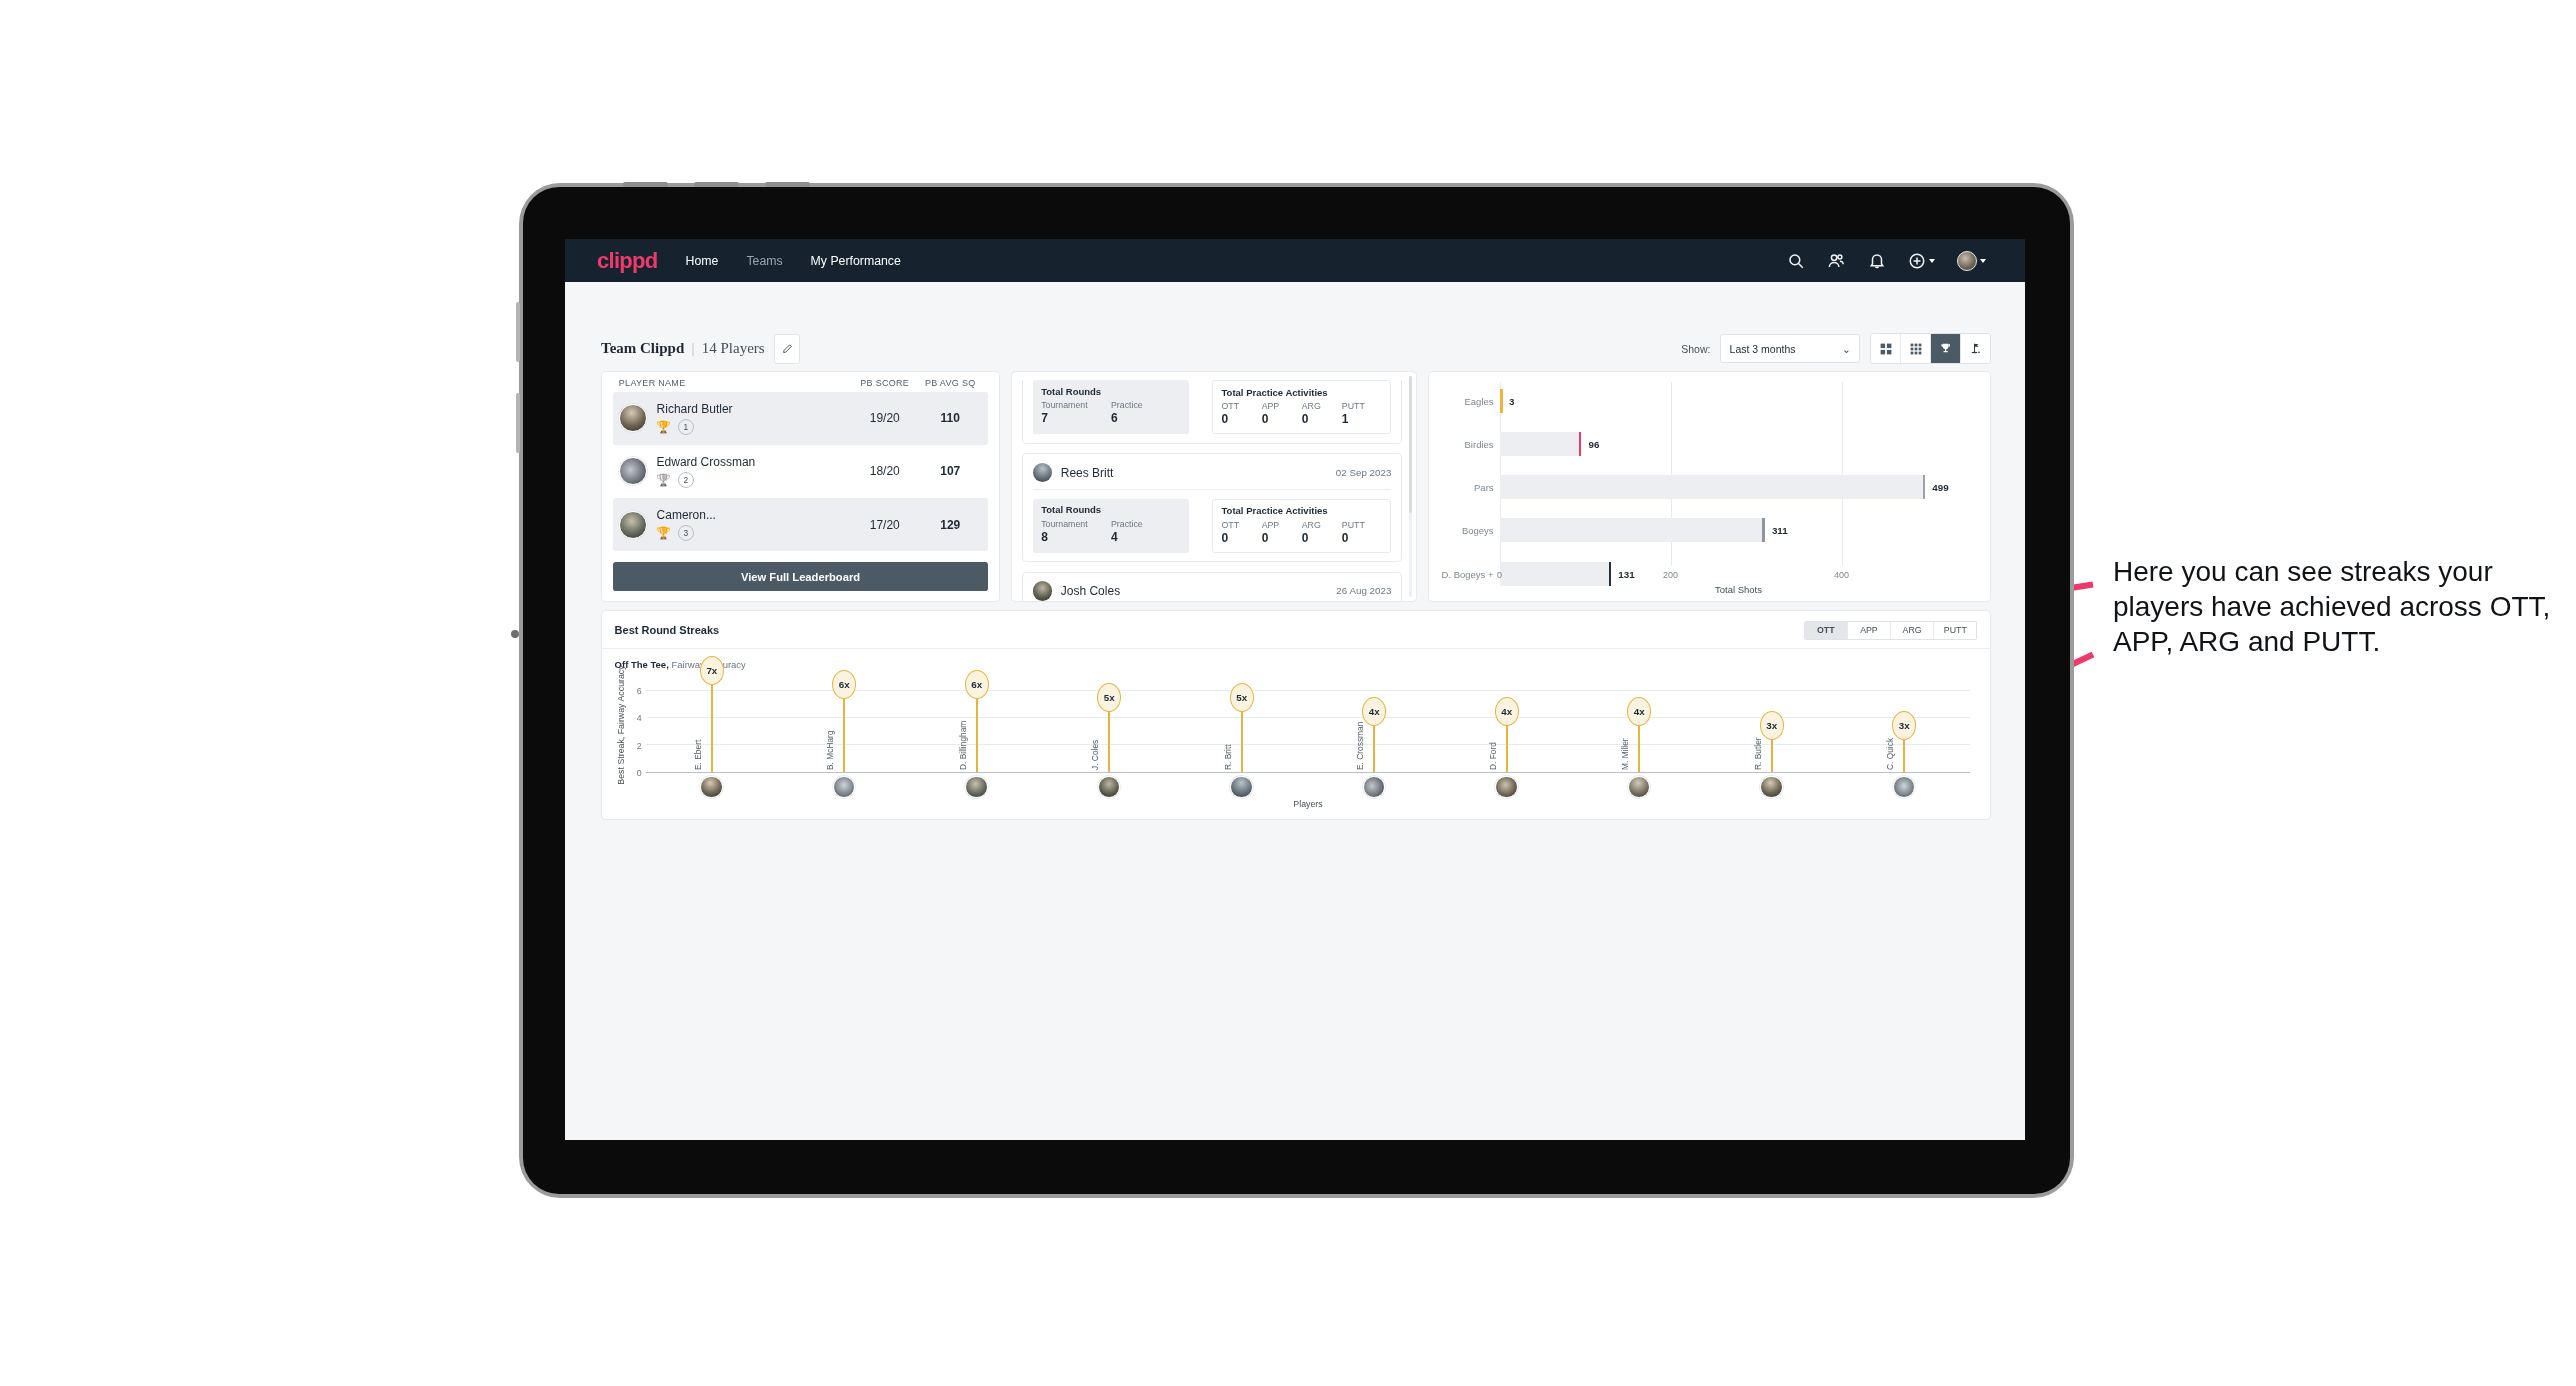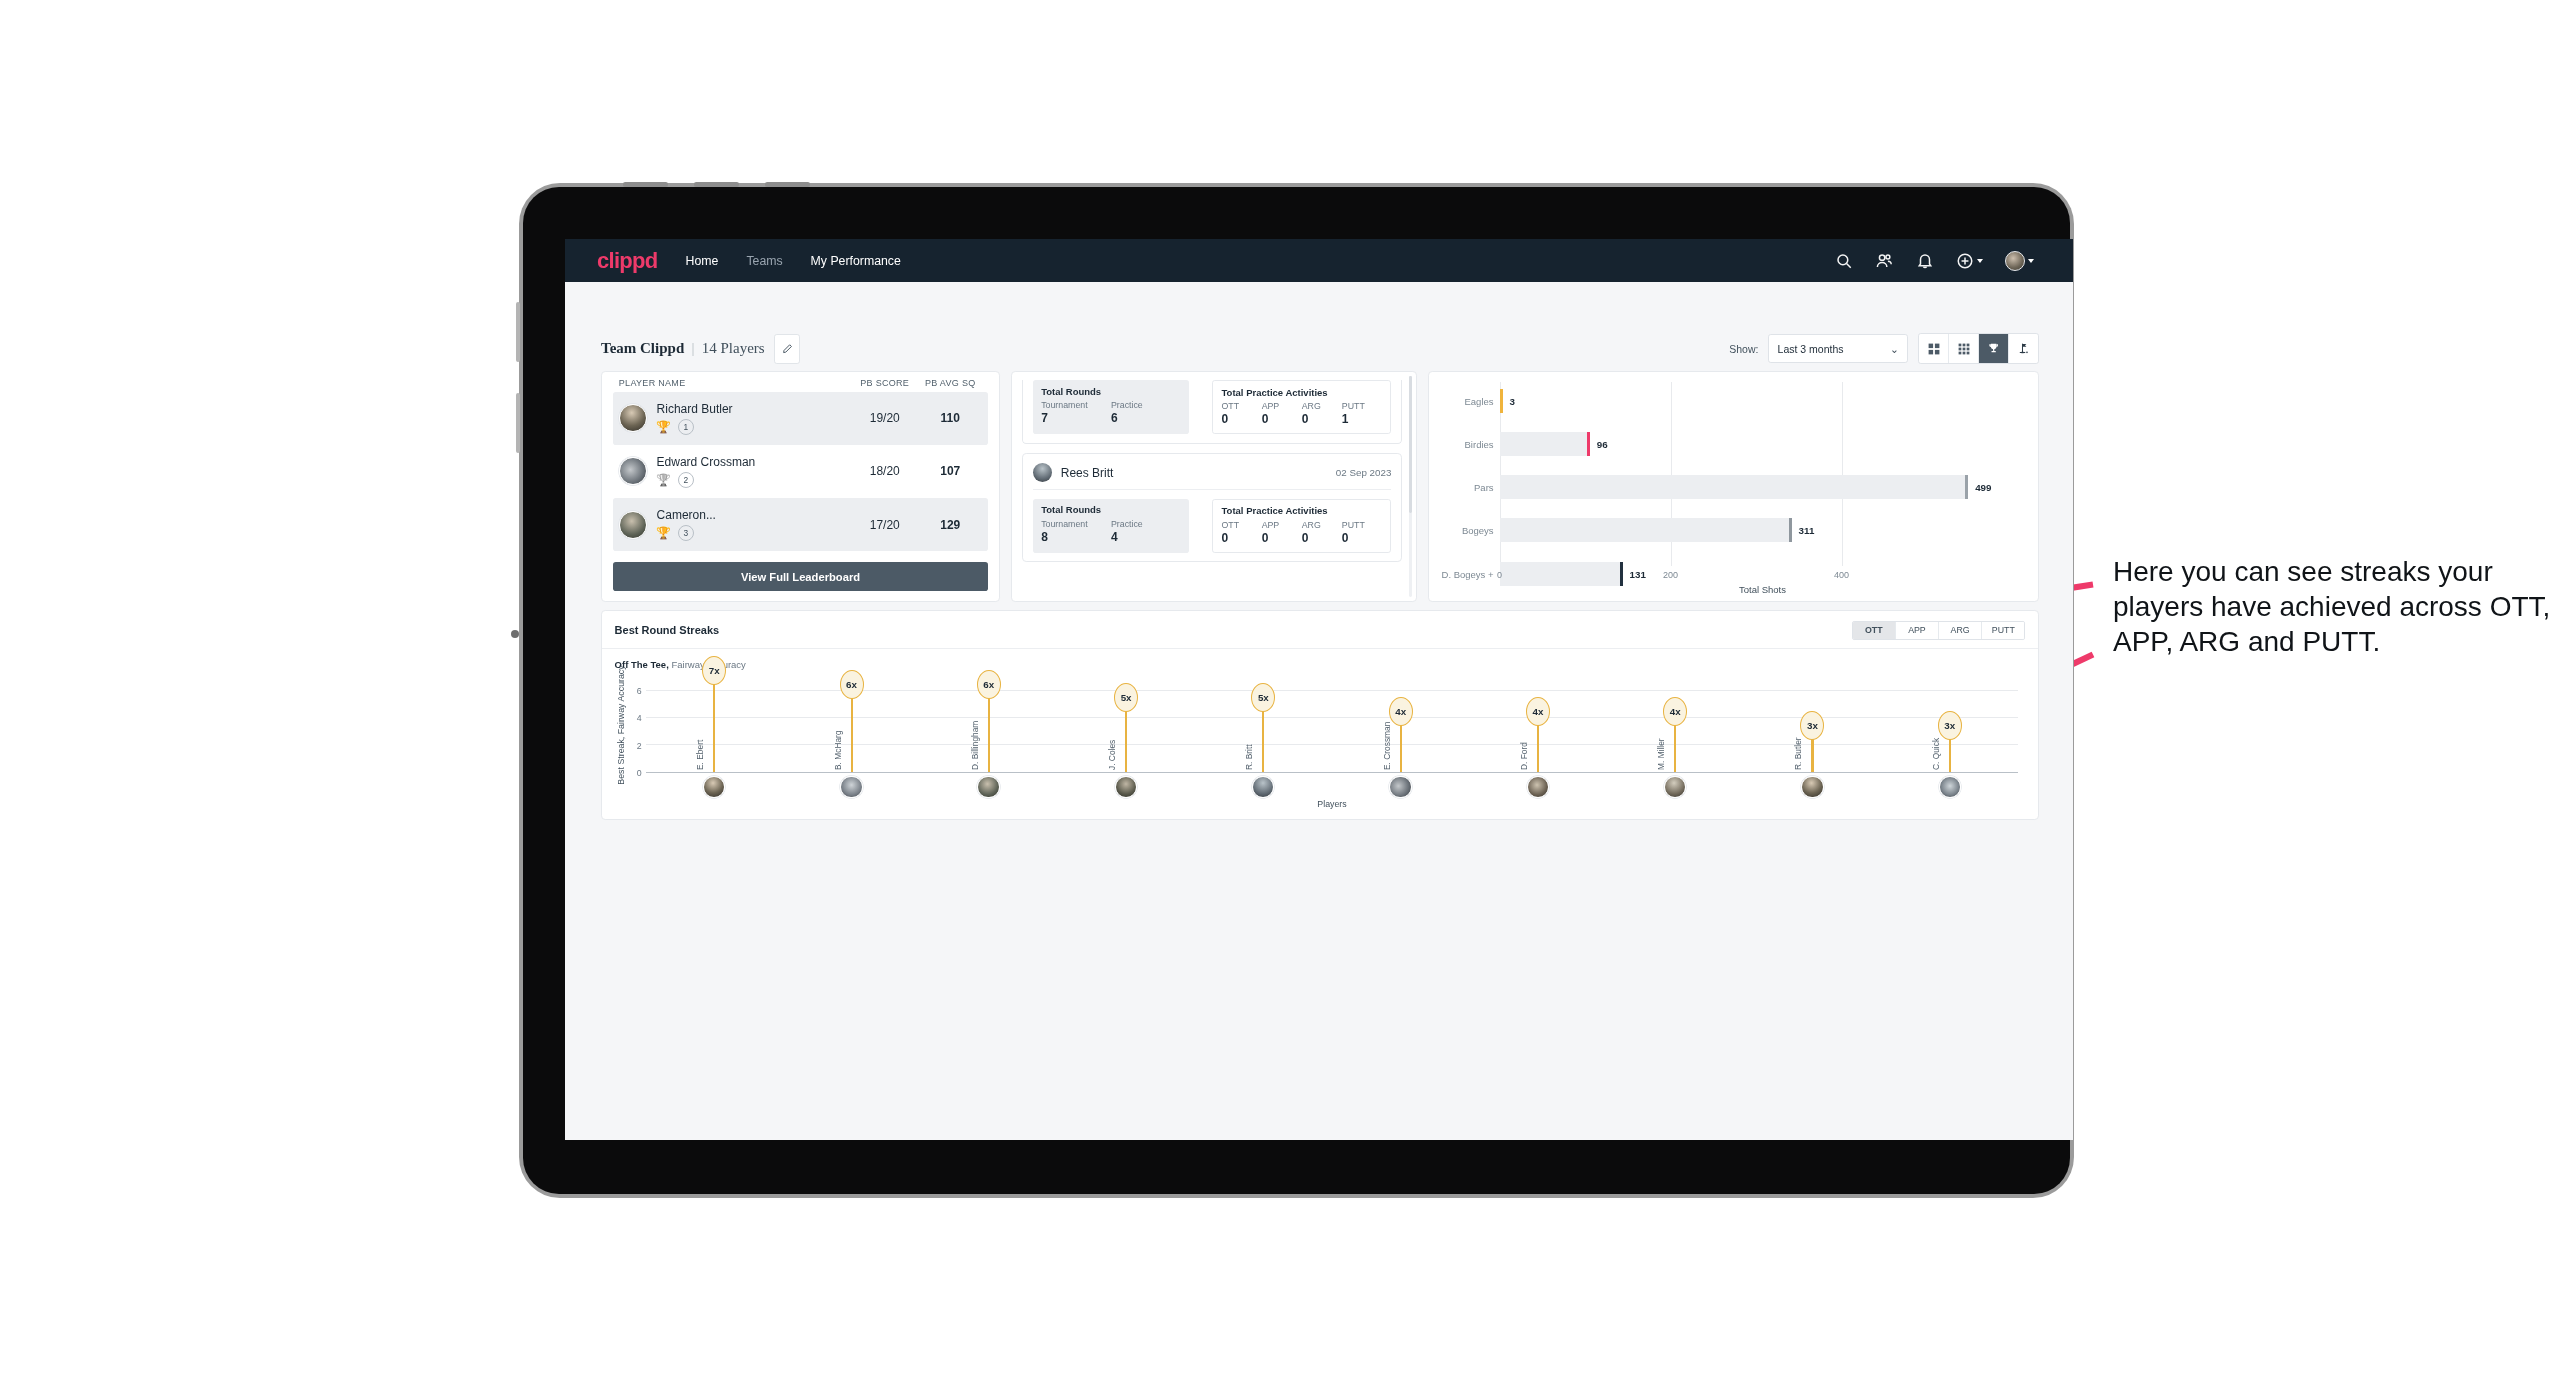--- a/index.html
+++ b/index.html
@@ -21,21 +21,20 @@
   }
   #tablet-inner{
     position:absolute;left:4.2px;top:4.2px;right:4.2px;bottom:4.2px;
     background:#0b0b0c;
     border-radius:36px;
   }
   #screen{
     position:absolute;left:46px;top:56px;width:1460px;height:901px;
     background:#f5f6f8;
     overflow:hidden;
-    padding-left:48px;
   }
   
   .tbtn{position:absolute;background:#b4b4b4;border-radius:2.1px;}
   #btn-top-1{left:104px;top:-0.7px;width:45px;height:4.9px;background:#8d8d8d;}
   #btn-top-2{left:175px;top:-0.7px;width:45px;height:4.9px;background:#8d8d8d;}
   #btn-top-3{left:246px;top:-0.7px;width:45px;height:4.9px;background:#8d8d8d;}
   #btn-left-1{left:-2.8px;top:119px;width:4.2px;height:60px;}
   #btn-left-2{left:-2.8px;top:210px;width:4.2px;height:60px;}
   #btn-left-dot{left:-8.4px;top:447px;width:8.4px;height:8.4px;border-radius:50%;background:#6e6e6e;}
 
@@ -477,20 +476,28 @@
                   <div class="minirow val">
                     <span>0</span>
                     <span>0</span>
                     <span>0</span>
                     <span>0</span>
                   </div>
                 </div>
               </div>
             </div>
 
+            <div class="actitem">
+              <div class="acthead">
+                <div class="av av-h"></div>
+                <div class="nm">Josh Coles</div>
+                <div class="dt">26 Aug 2023</div>
+              </div>
+
+            </div>
 
           </div>
           <div id="actbar">
               <i></i>
             </div>
         </div>
 
         <div class="card" id="chartcard">
           <div id="hbar">
               <div class="hb-grid" style="left: 59px;"></div>

